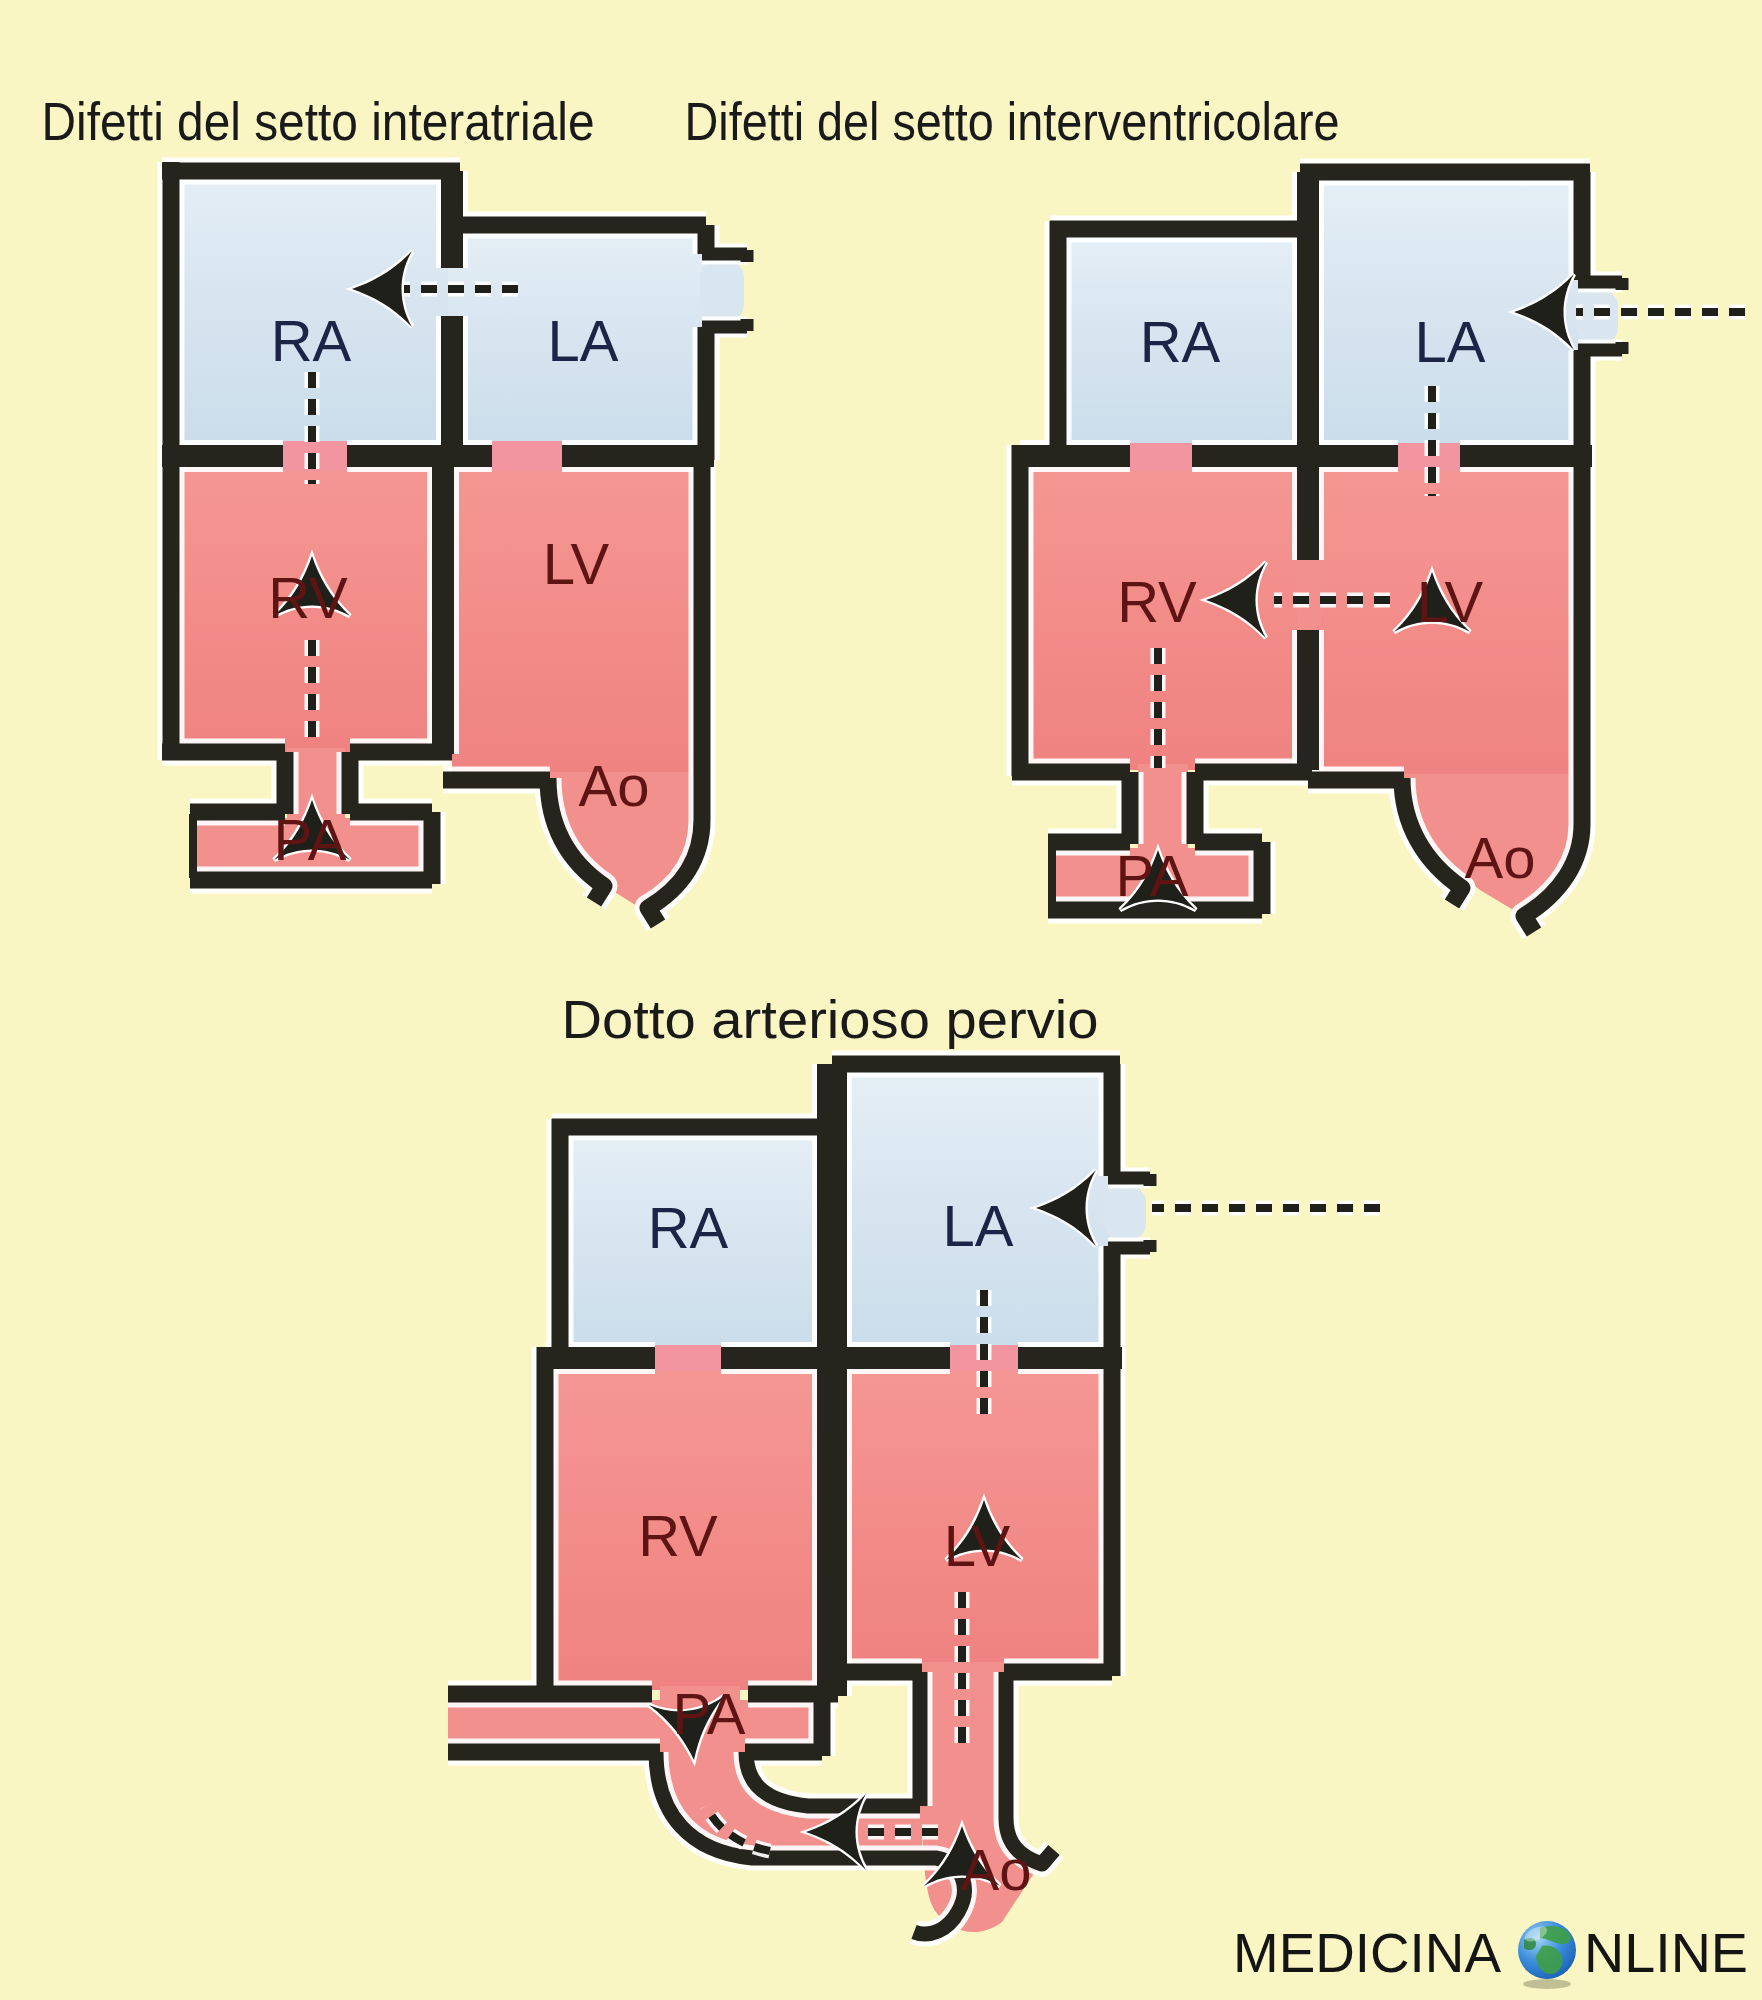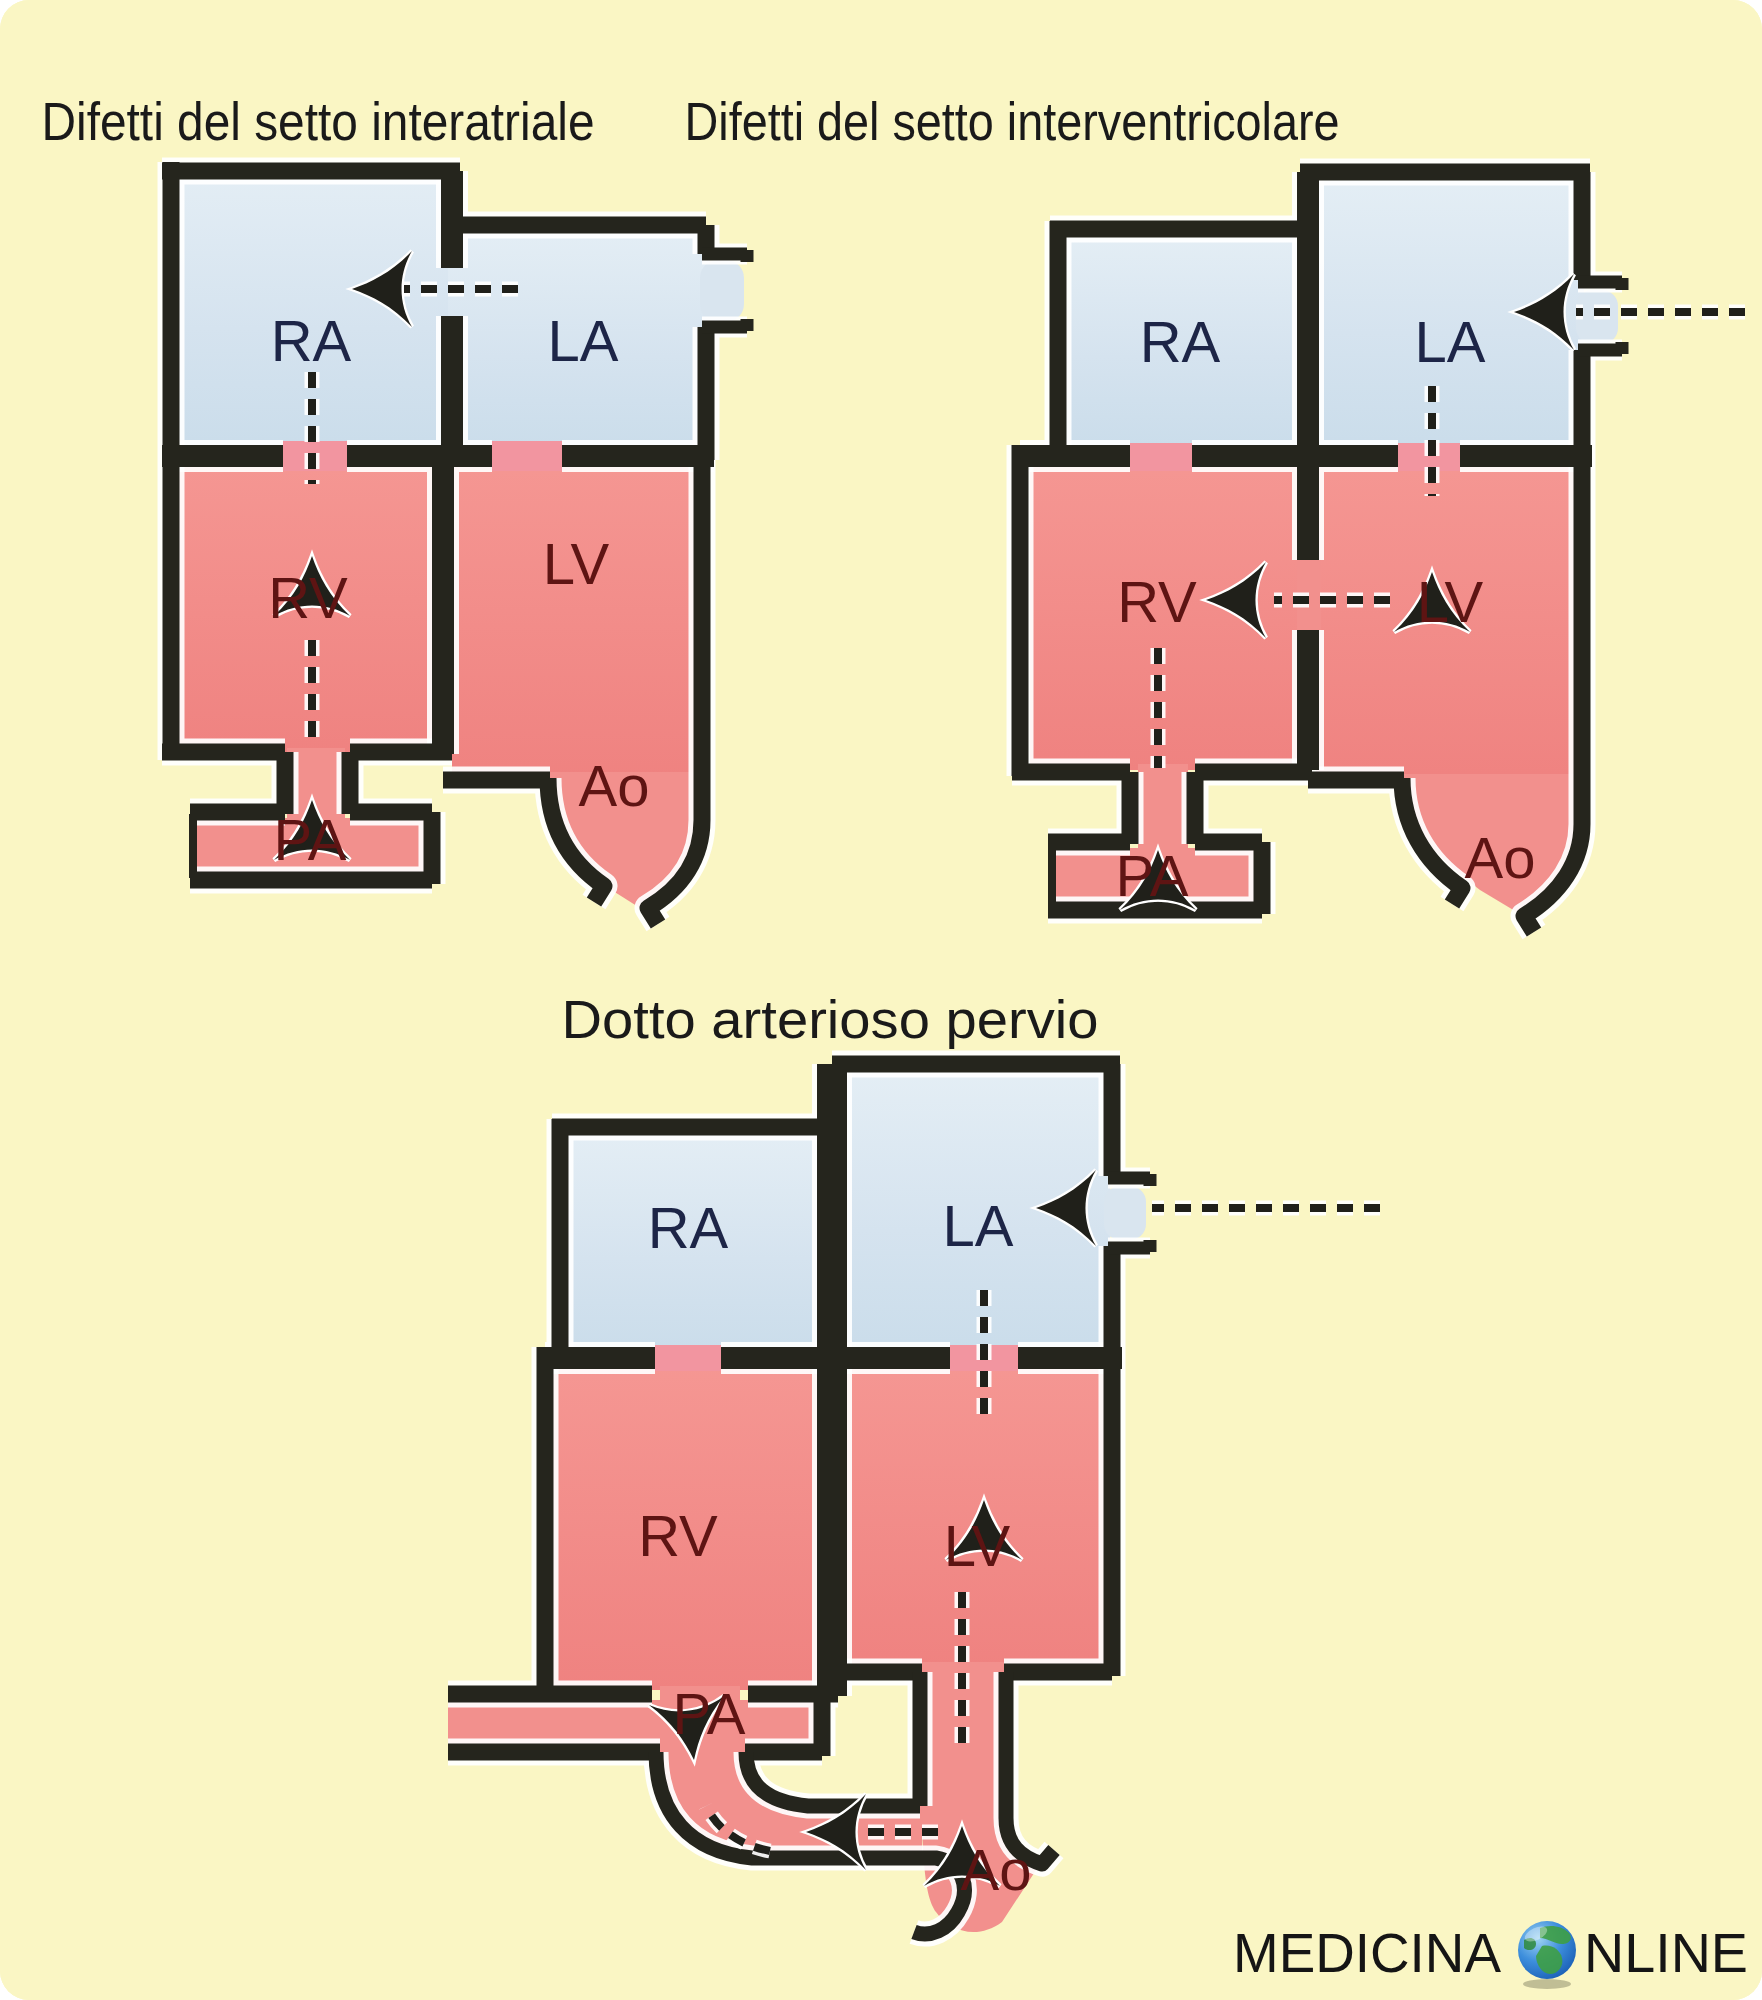--- a/index.html
+++ b/index.html
@@ -1,17 +1,17 @@
 <!DOCTYPE html>
 <html><head>
 <meta charset="utf-8">
 <style>
   html,body{margin:0;padding:0;}
   body{font-family:"Liberation Sans", sans-serif;}
-  .page{position:relative;width:1762px;height:2000px;background:#FAF6C4;overflow:hidden;border-radius:29px;}
+  .page{position:relative;width:1762px;height:2000px;background:#FAF6C4;overflow:hidden;}
   svg{display:block;}
   
   .halo{fill:none;stroke:#ffffff;stroke-opacity:.92;stroke-linecap:butt;stroke-linejoin:round;}
   .ink{fill:none;stroke:#25251D;stroke-linecap:butt;stroke-linejoin:round;}
   .w17h{stroke-width:27;} .w17{stroke-width:17;}
   .w22h{stroke-width:32;} .w22{stroke-width:22;}
   .w30h{stroke-width:40;} .w30{stroke-width:30;}
   .w13h{stroke-width:21;} .w13{stroke-width:13;}
   .w15h{stroke-width:25;} .w15{stroke-width:15;}
   .w8{stroke-width:8;}

